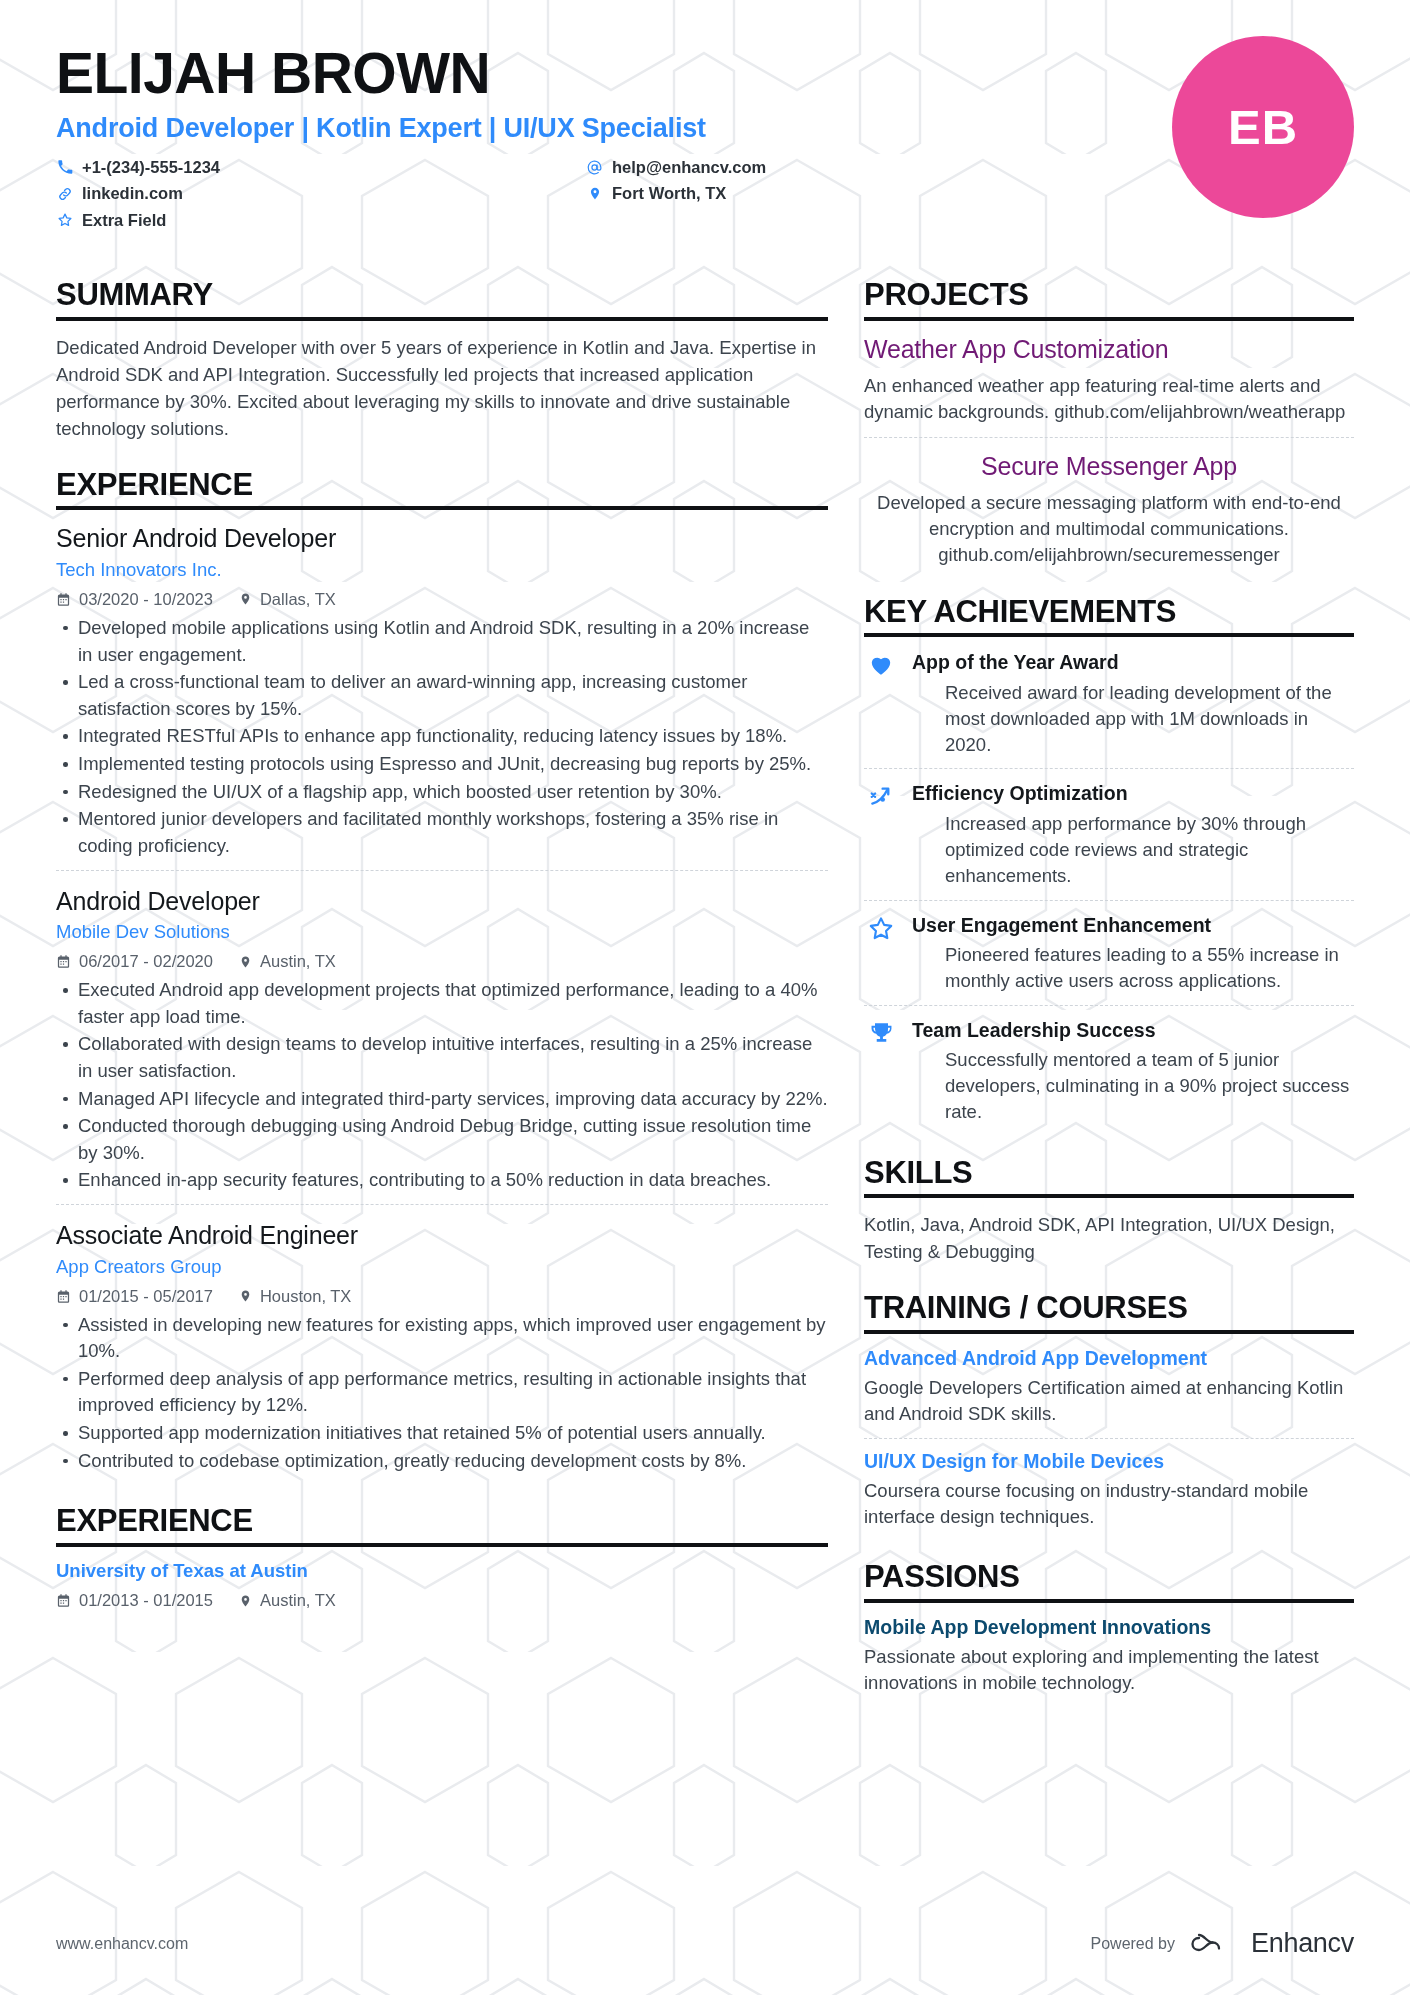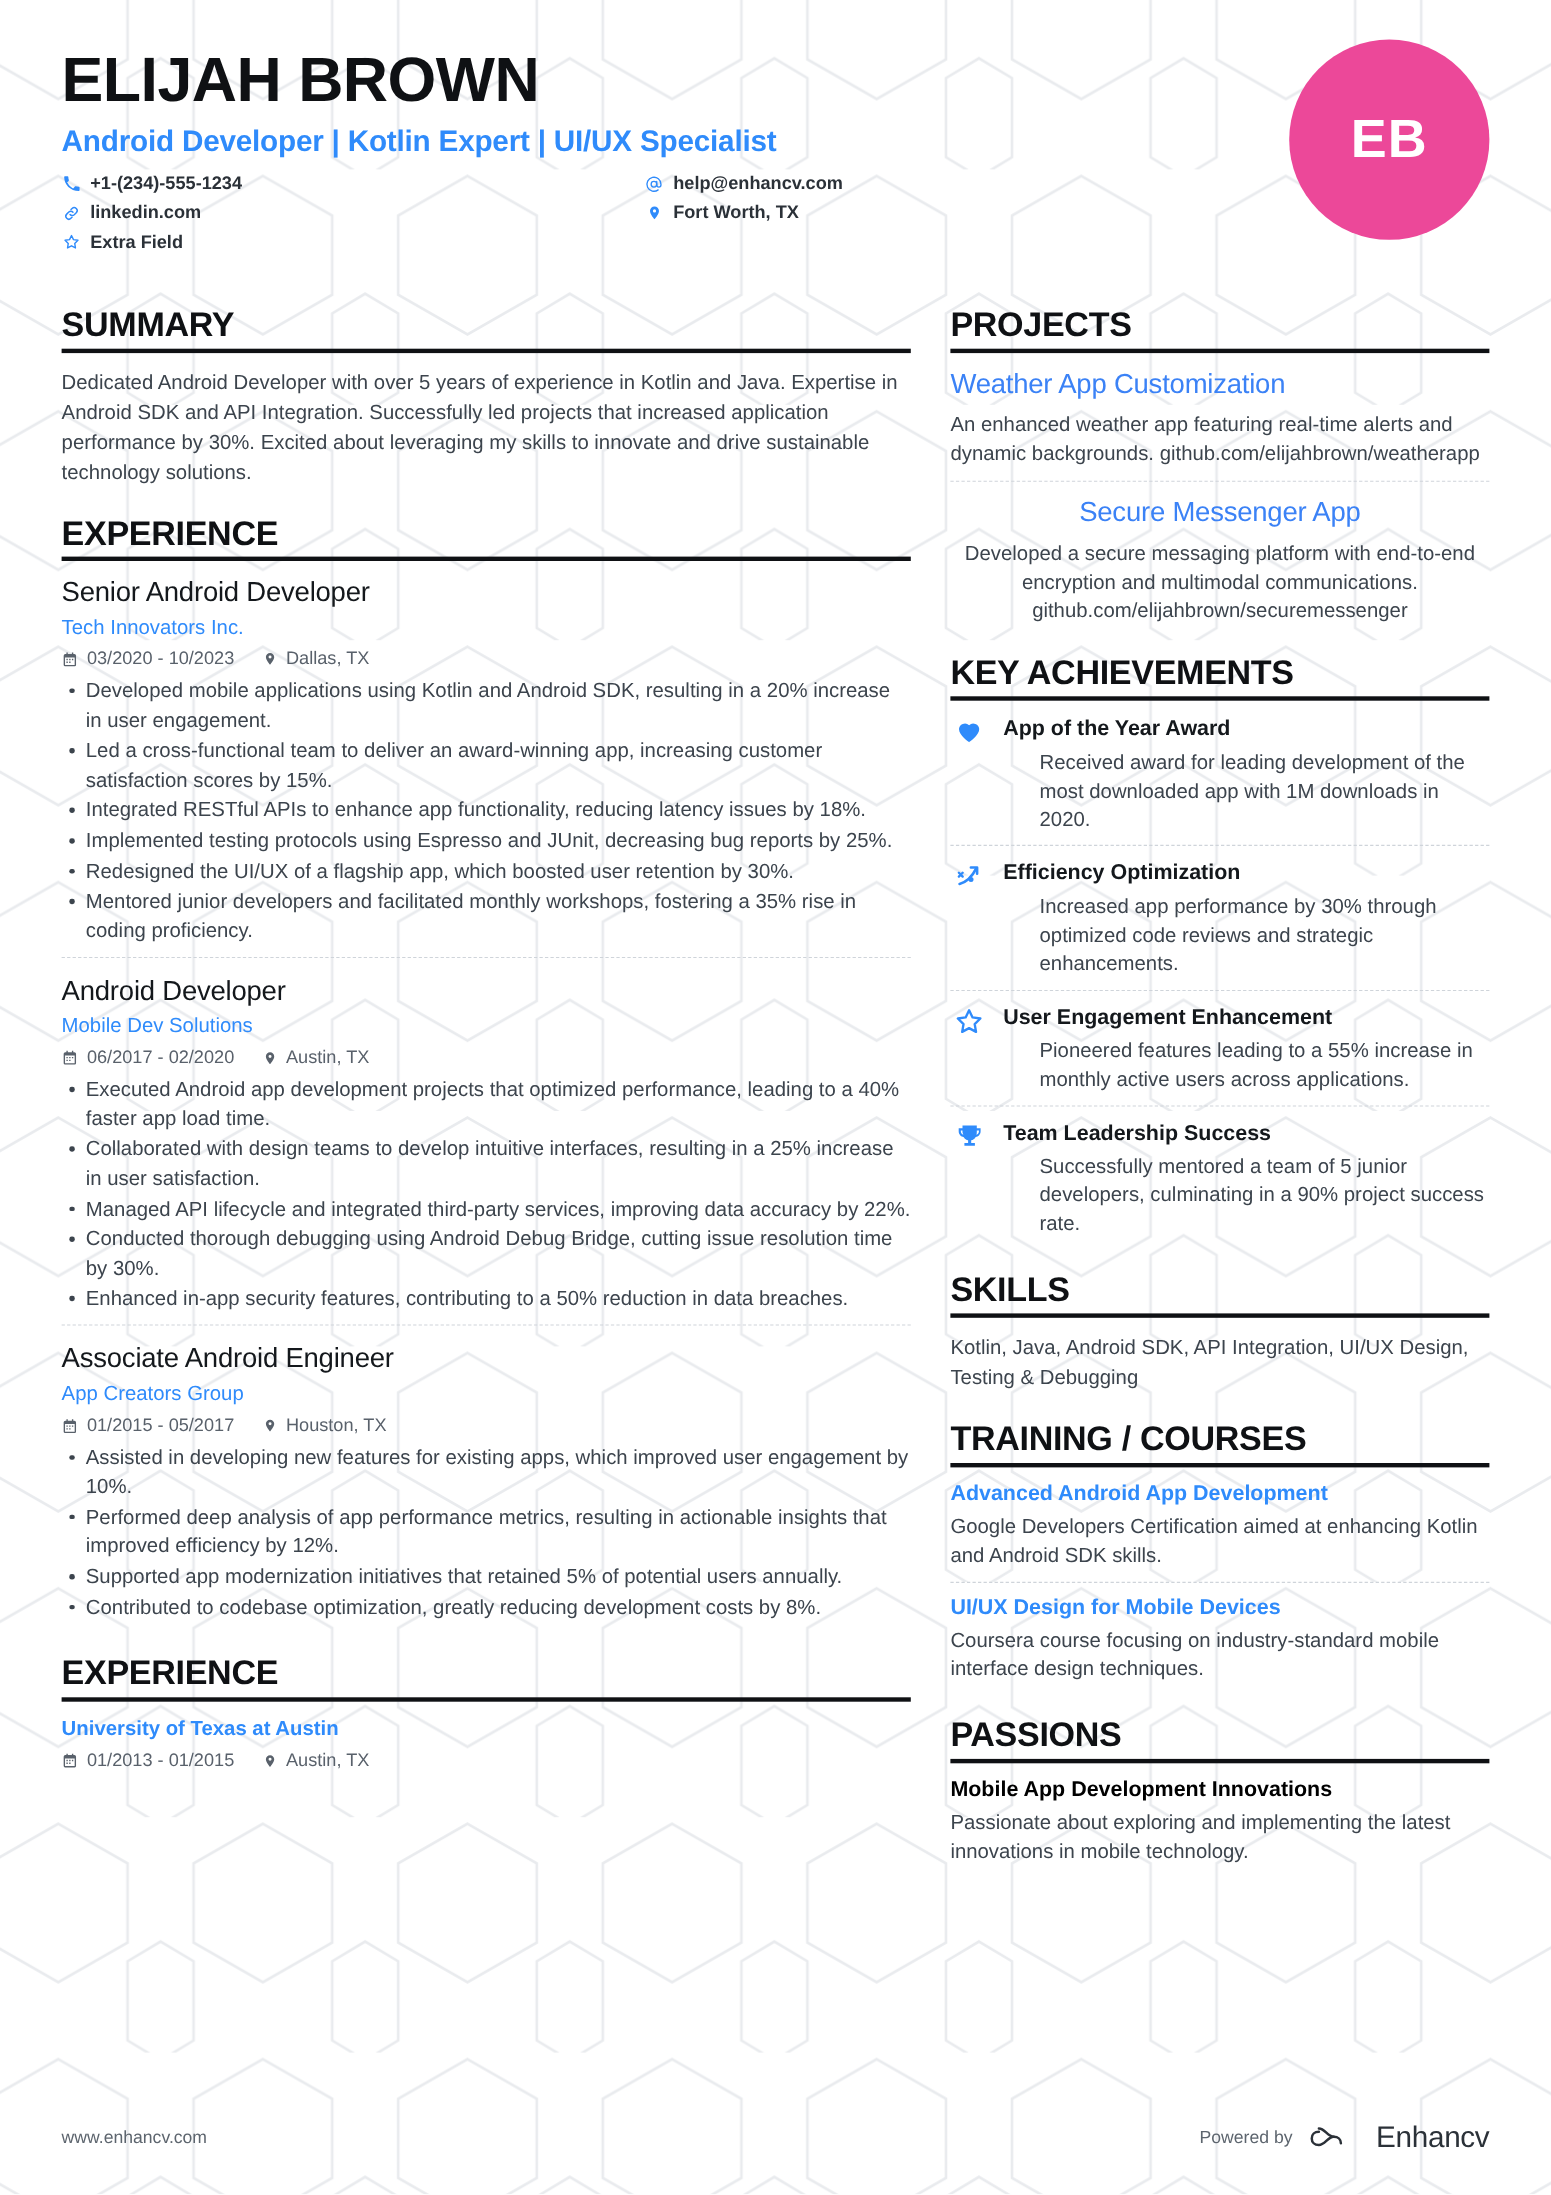--- a/index.html
+++ b/index.html
@@ -176,21 +176,21 @@
     font-weight: 700;
     color: #2f8bfb;
     margin-top: 6px;
   }
 
   
   .proj { margin-bottom: 4px; }
   .proj + .proj { border-top: 1px dashed #cfd4da; padding-top: 13px; margin-top: 11px; text-align: center; }
   .proj-title {
     font-size: 25px;
-    color: #3b82f6;
+    color: #701a75;
     line-height: 1.25;
     letter-spacing: -0.2px;
     margin-bottom: 8px;
   }
   .proj-desc { font-size: 18.5px; line-height: 1.42; color: #3c444d; }
 
   
   .ach { display: flex; gap: 14px; padding-bottom: 10px; }
   .ach + .ach { border-top: 1px dashed #cfd4da; padding-top: 12px; }
   .ach-icon {
@@ -219,21 +219,21 @@
     font-weight: 700;
     color: #2f8bfb;
     margin-bottom: 5px;
   }
   .tr-desc { font-size: 18.5px; line-height: 1.42; color: #3c444d; }
 
   
   .pas-title {
     font-size: 19.5px;
     font-weight: 700;
-    color: #000000;
+    color: #0c4a6e;
     margin-bottom: 5px;
   }
   .pas-desc { font-size: 18.5px; line-height: 1.42; color: #3c444d; }
 
   
   .footer {
     position: absolute;
     left: 56px;
     right: 56px;
     bottom: 36px;

